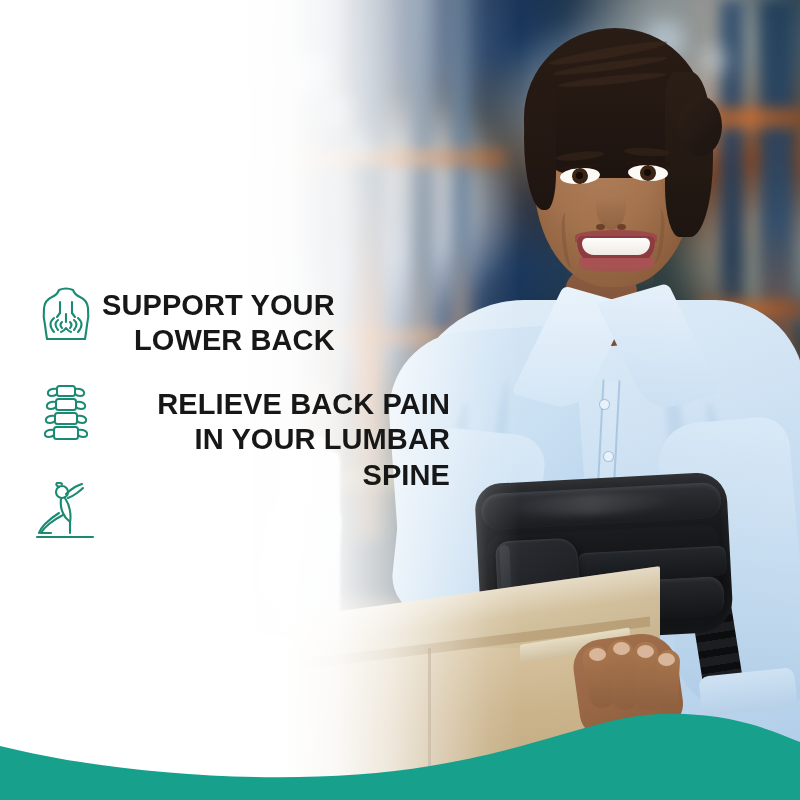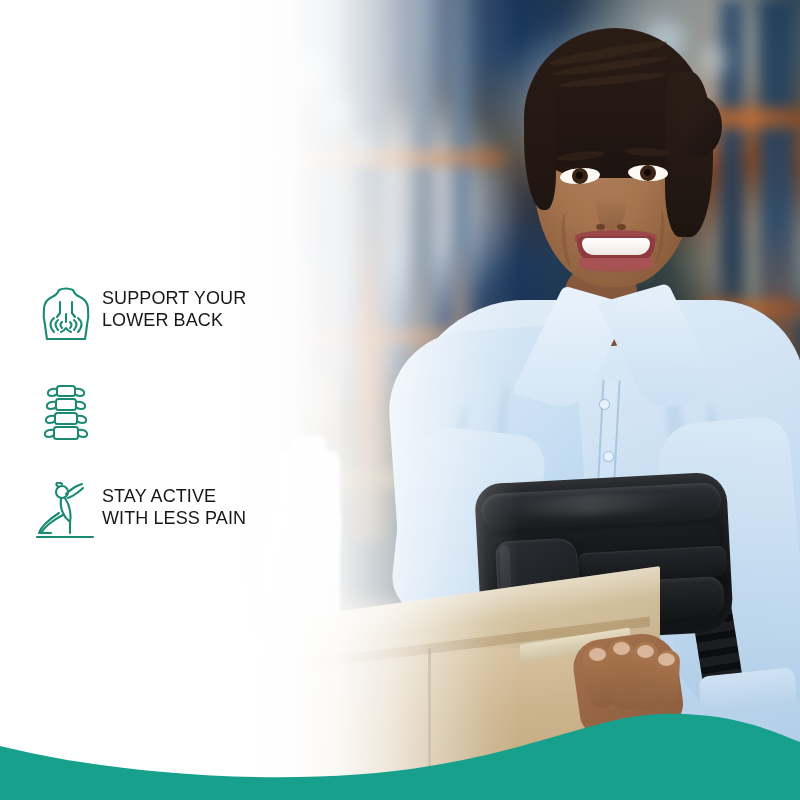--- a/index.html
+++ b/index.html
@@ -535,27 +535,28 @@
     align-items:flex-start;
   }
   .feature-icon {
     width:72px;
     flex:0 0 72px;
     display:flex;
     justify-content:center;
     padding-top:2px;
   }
   .feature-text {
-    font-size:18px;
-    font-weight:400;
+    font-size:29px;
+    font-weight:700;
     line-height:1.22;
     letter-spacing:.1px;
     color:#171717;
     padding-top:6px;
     white-space:pre-line;
+    text-align:right;
   }
 
   
   .wave {
     position:absolute;
     left:0; bottom:0;
     width:800px; height:120px;
   }
 </style>
 </head>
@@ -707,41 +708,41 @@
           <path d="M15 19 q-7 -1 -9 3 q-1 4 4 4 q3 0 5 -2"></path>
           <path d="M35 19 q7 -1 9 3 q1 4 -4 4 q-3 0 -5 -2"></path>
           <rect x="14" y="30" width="22" height="11" rx="2.5"></rect>
           <path d="M14 33 q-7 -1 -9 3 q-1 4 4 4 q3 0 5 -2"></path>
           <path d="M36 33 q7 -1 9 3 q1 4 -4 4 q-3 0 -5 -2"></path>
           <rect x="13" y="44" width="24" height="12" rx="2.5"></rect>
           <path d="M13 47 q-7 -1 -9 3 q-1 4 4 4 q3 0 5 -2"></path>
           <path d="M37 47 q7 -1 9 3 q1 4 -4 4 q-3 0 -5 -2"></path>
         </svg>
       </div>
+      <div class="feature-text">RELIEVE BACK PAIN
+IN YOUR LUMBAR SPINE</div>
     </div>
 
 
     <div class="feature">
       <div class="feature-icon">
         <svg width="62" height="58" viewBox="0 0 62 58" fill="none" stroke="#1b8a73" stroke-width="2.1" stroke-linecap="round" stroke-linejoin="round">
           <circle cx="27" cy="10" r="6"></circle>
           <path d="M24 5 q-4 -2 -2 -4 q3 -1 5 1"></path>
           <path d="M31 12 q4 -4 9 -7 q4 -2 7 -3"></path>
           <path d="M33 16 q5 -2 9 -5 q4 -3 6 -5"></path>
           <path d="M26 17 q-1 8 2 14 q2 5 6 8"></path>
           <path d="M30 16 q4 6 5 13 q1 6 0 11"></path>
           <path d="M35 40 v11"></path>
           <path d="M28 33 q-8 4 -14 9 q-5 4 -8 9"></path>
           <path d="M24 31 q-8 5 -14 11 q-4 4 -6 9"></path>
           <path d="M6 51 h10"></path>
           <path d="M2 55 h56"></path>
         </svg>
       </div>
-      <div class="feature-text">STAY ACTIVE
-WITH LESS PAIN</div>
     </div>
 
   </div>
 
   <svg class="wave" viewBox="0 0 800 120" preserveAspectRatio="none">
     <path d="M0 66 C 120 96, 300 108, 430 86 C 540 68, 600 36, 660 34 C 730 32, 770 50, 800 62 L800 120 L0 120 Z" fill="#17a08c"></path>
   </svg>
 
 </div>
 

